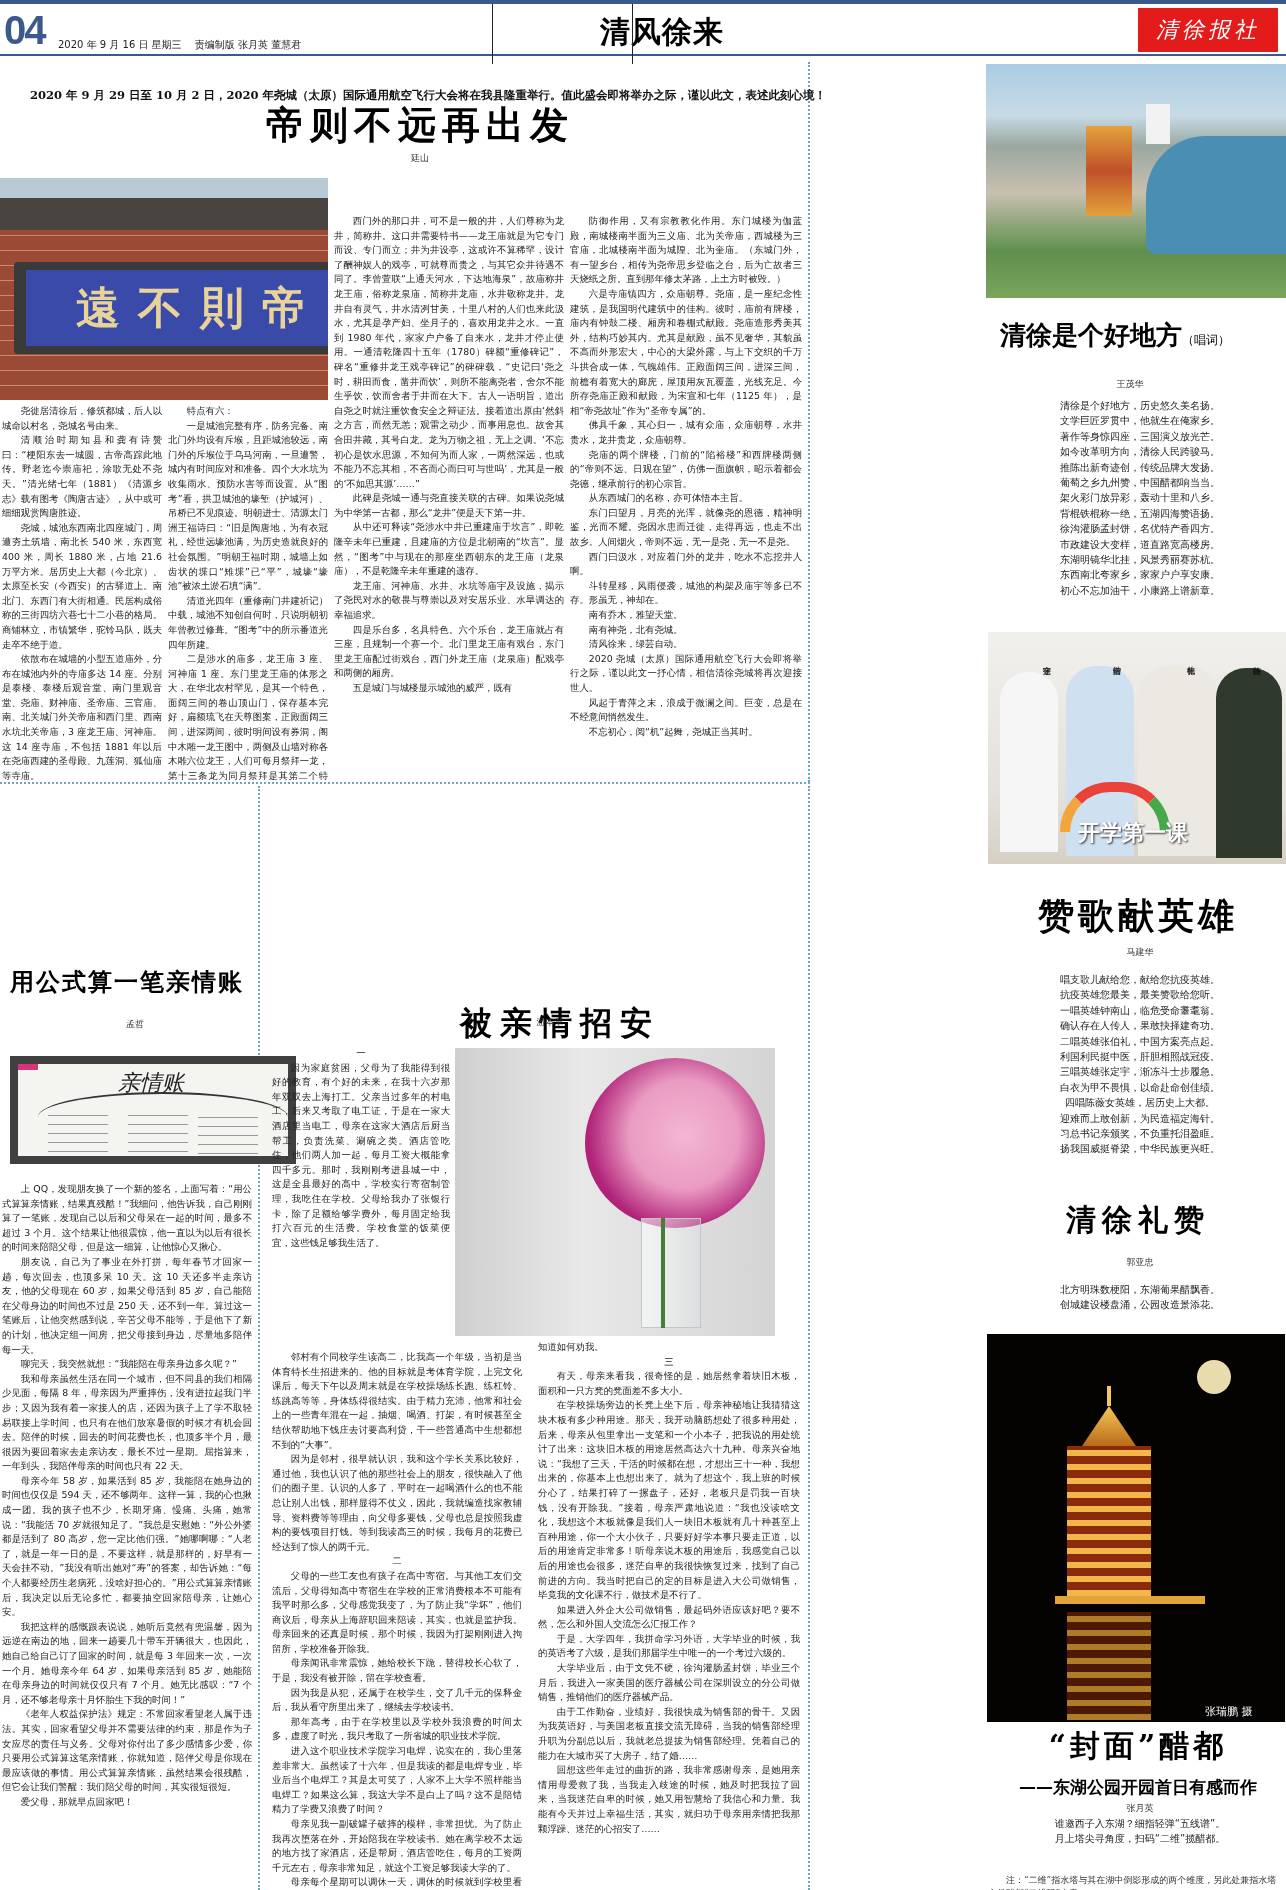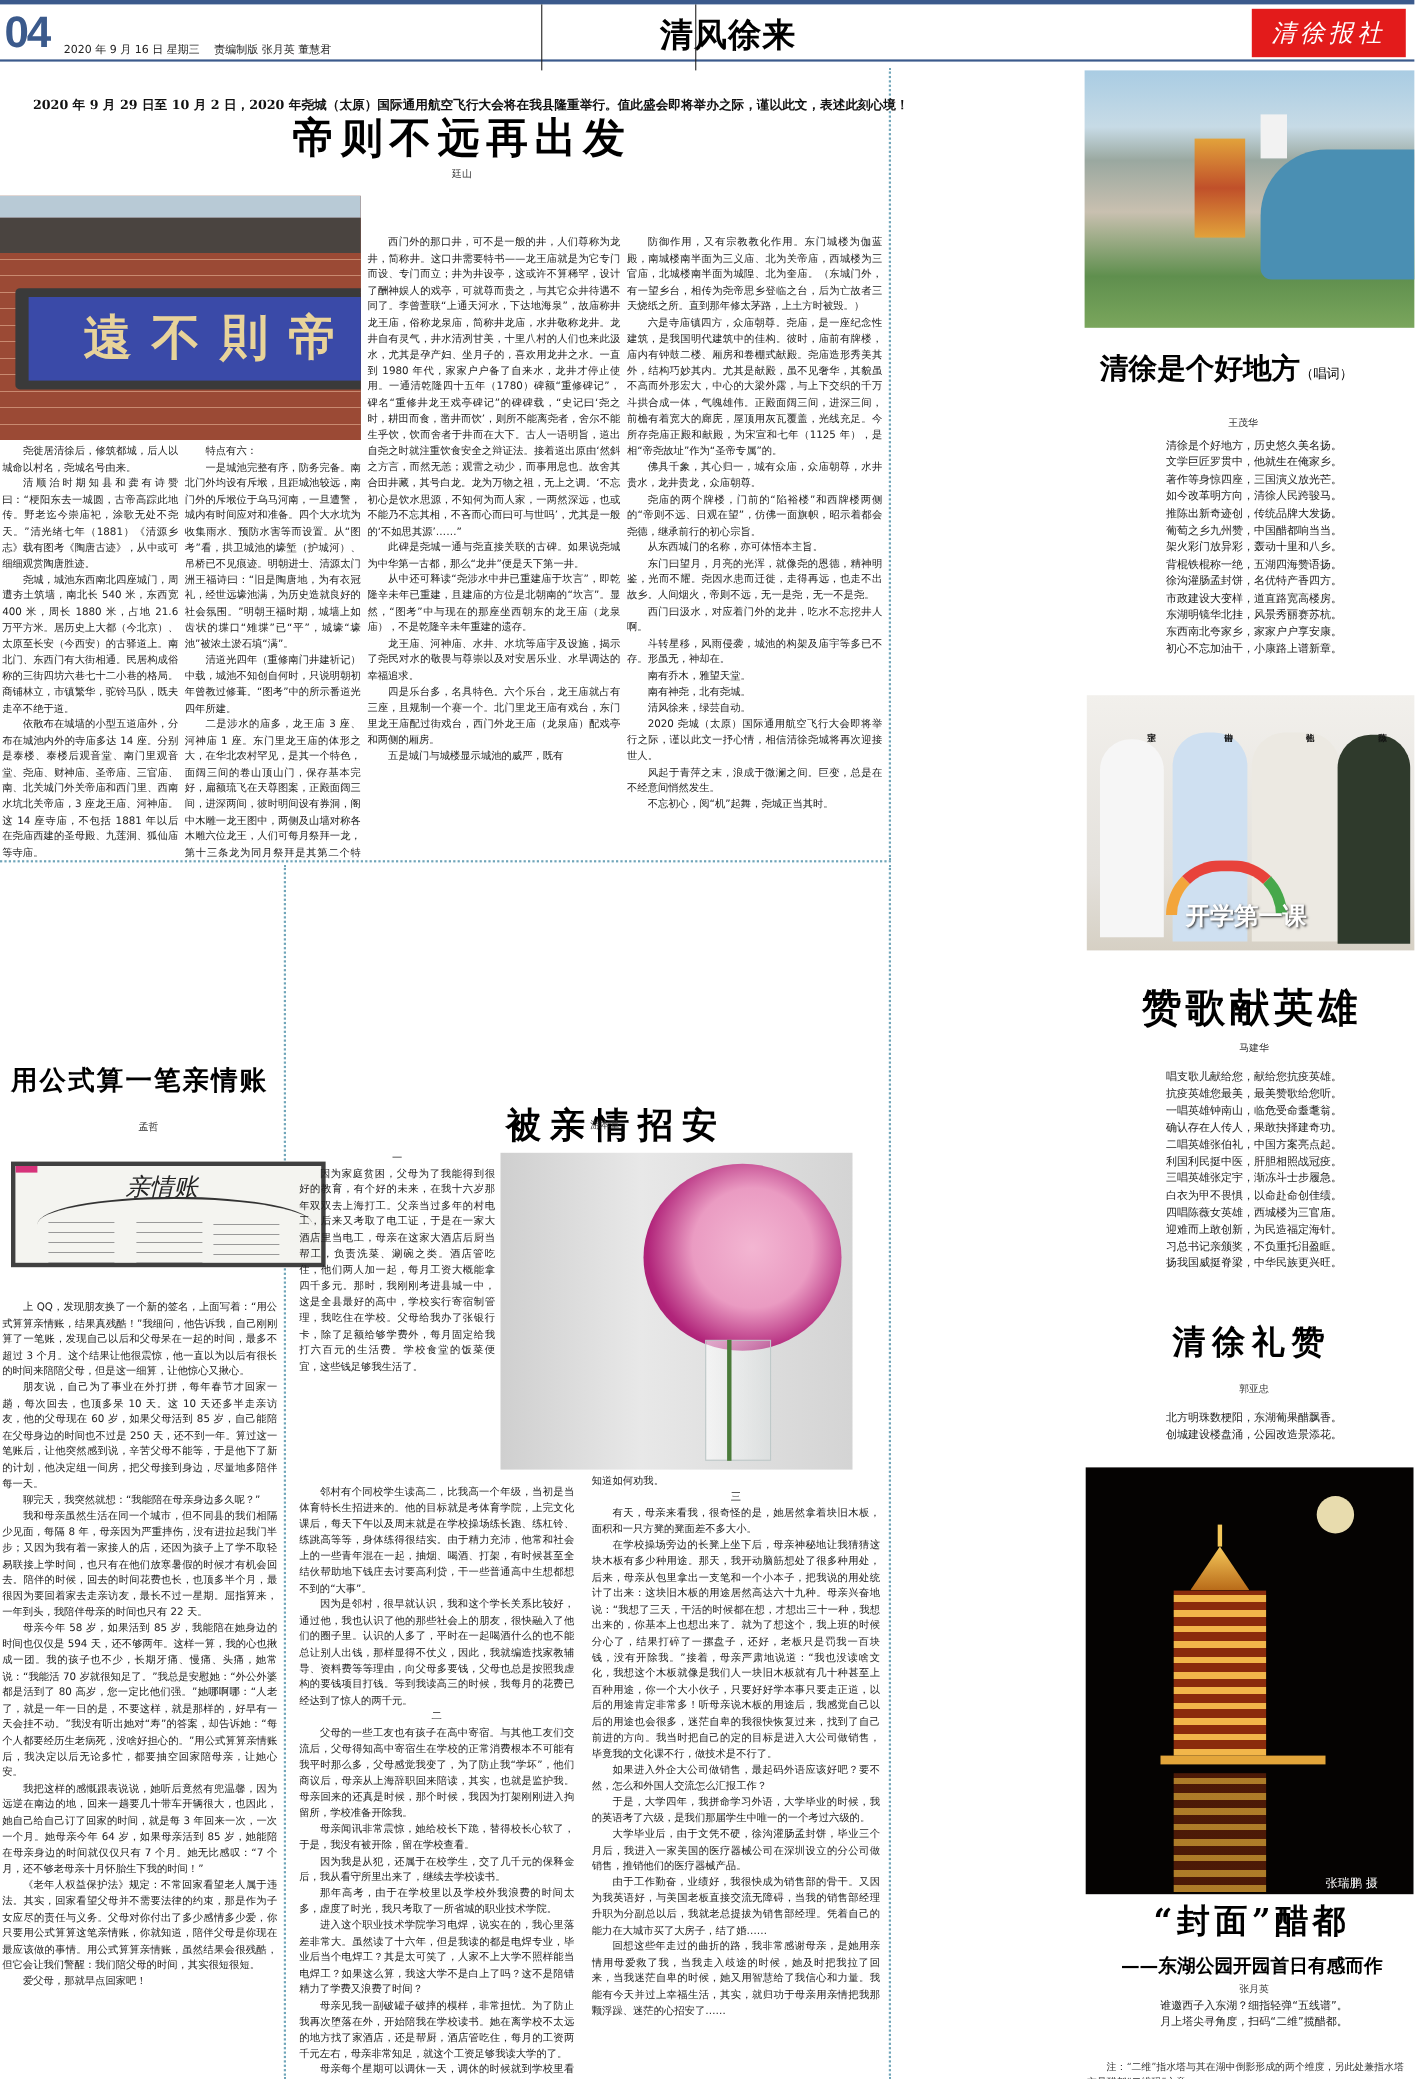--- a/index.html
+++ b/index.html
@@ -139,21 +139,21 @@
 <div class="byline" style="left:1090px; top:946px; width:100px;">马建华</div>
 <div class="poem" style="left:1030px; top:972px; width:220px;">
   <div>唱支歌儿献给您，献给您抗疫英雄。</div>
   <div>抗疫英雄您最美，最美赞歌给您听。</div>
   <div>一唱英雄钟南山，临危受命耋耄翁。</div>
   <div>确认存在人传人，果敢抉择建奇功。</div>
   <div>二唱英雄张伯礼，中国方案亮点起。</div>
   <div>利国利民挺中医，肝胆相照战冠疫。</div>
   <div>三唱英雄张定宇，渐冻斗士步履急。</div>
   <div>白衣为甲不畏惧，以命赴命创佳绩。</div>
-  <div>四唱陈薇女英雄，西城楼为三官庙。</div>
+  <div>四唱陈薇女英雄，居历史上大都。</div>
   <div>迎难而上敢创新，为民造福定海针。</div>
   <div>习总书记亲颁奖，不负重托泪盈眶。</div>
   <div>扬我国威挺脊梁，中华民族更兴旺。</div>
 </div>
 
 <div class="headline" style="left:990px; top:1200px; width:296px; font-size:30px; letter-spacing:6px;">清徐礼赞</div>
 <div class="byline" style="left:1090px; top:1256px; width:100px;">郭亚忠</div>
 <div class="poem" style="left:1030px; top:1282px; width:220px;">
   <div>北方明珠数梗阳，东湖葡果醋飘香。</div>
   <div>创城建设楼盘涌，公园改造景添花。</div>
@@ -173,21 +173,21 @@
 <div class="headline" style="left:990px; top:1776px; width:296px; font-size:17px;">——东湖公园开园首日有感而作</div>
 <div class="byline" style="left:1090px; top:1802px; width:100px;">张月英</div>
 <div class="poem" style="left:1000px; top:1816px; width:280px;">
   <div>谁邀西子入东湖？细指轻弹“五线谱”。</div>
   <div>月上塔尖寻角度，扫码“二维”揽醋都。</div>
 </div>
 <div style="position:absolute; left:988px; top:1852px; width:296px; font-size:9px; line-height:13px; text-indent:2em; font-family:'DejaVu Serif',serif; color:#333;margin-top:22px;">注：“二维”指水塔与其在湖中倒影形成的两个维度，另此处兼指水塔亦是醋都“二维码”之意。</div>
 
 <div class="headline" style="left:10px; top:966px; width:240px; font-size:24px; text-align:left; letter-spacing:2px;">用公式算一笔亲情账</div>
 <div class="byline" style="left:110px; top:1018px; width:50px;">孟哲</div>
-<div class="photo" style="left:10px; top:1056px; width:286px; height:96px; background:#f4f4f0; border:4px solid #404040;">
+<div class="photo" style="left:10px; top:1056px; width:286px; height:108px; background:#f4f4f0; border:8px solid #404040;">
   <div style="position:absolute; left:0; top:0; width:20px; height:6px; background:#d6337a;"></div>
   <div style="position:absolute; left:100px; top:4px; font-family:'DejaVu Serif',serif; font-style:italic; font-size:22px; color:#222;">亲情账</div>
   <div style="position:absolute; left:20px; top:28px; width:250px; height:50px; border-top:2px solid #333; border-radius:50% 50% 0 0;"></div>
   <div style="position:absolute; left:30px; top:50px; width:60px; height:64px; background:repeating-linear-gradient(0deg,transparent 0 8px,#999 8px 9px);"></div>
   <div style="position:absolute; left:110px; top:50px; width:60px; height:64px; background:repeating-linear-gradient(0deg,transparent 0 8px,#999 8px 9px);"></div>
   <div style="position:absolute; left:180px; top:46px; width:60px; height:52px; background:repeating-linear-gradient(0deg,transparent 0 8px,#999 8px 9px);"></div>
 </div>
 <div class="col" style="left:2px; top:1182px; width:250px; height:708px;">
   <p>上 QQ，发现朋友换了一个新的签名，上面写着：“用公式算算亲情账，结果真残酷！”我细问，他告诉我，自己刚刚算了一笔账，发现自己以后和父母呆在一起的时间，最多不超过 3 个月。这个结果让他很震惊，他一直以为以后有很长的时间来陪陪父母，但是这一细算，让他惊心又揪心。</p>
   <p>朋友说，自己为了事业在外打拼，每年春节才回家一趟，每次回去，也顶多呆 10 天。这 10 天还多半走亲访友，他的父母现在 60 岁，如果父母活到 85 岁，自己能陪在父母身边的时间也不过是 250 天，还不到一年。算过这一笔账后，让他突然感到说，辛苦父母不能等，于是他下了新的计划，他决定组一间房，把父母接到身边，尽量地多陪伴每一天。</p>

